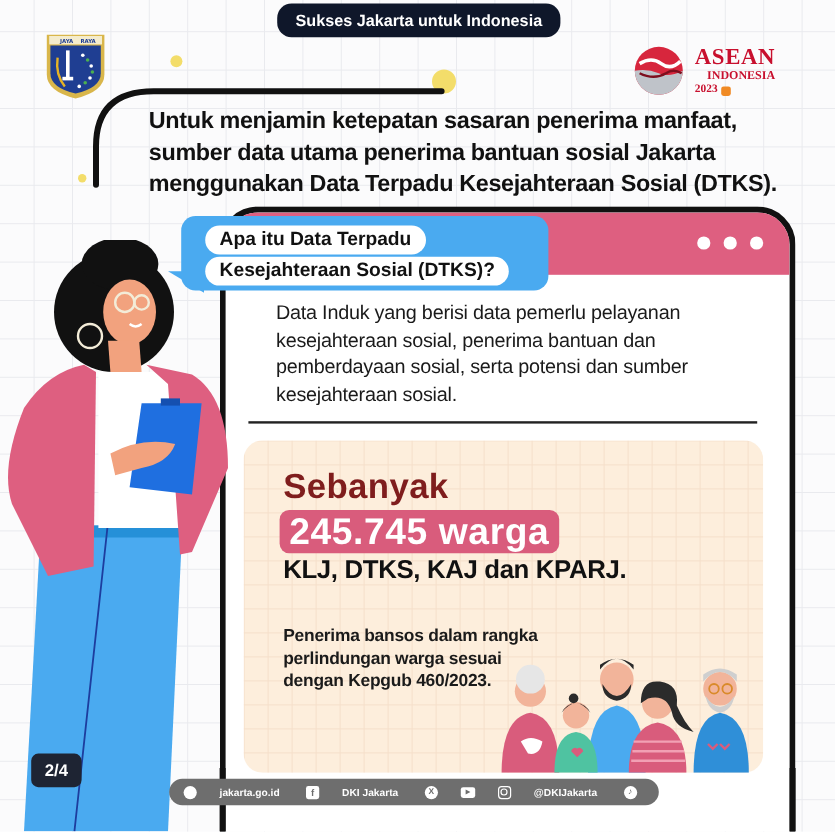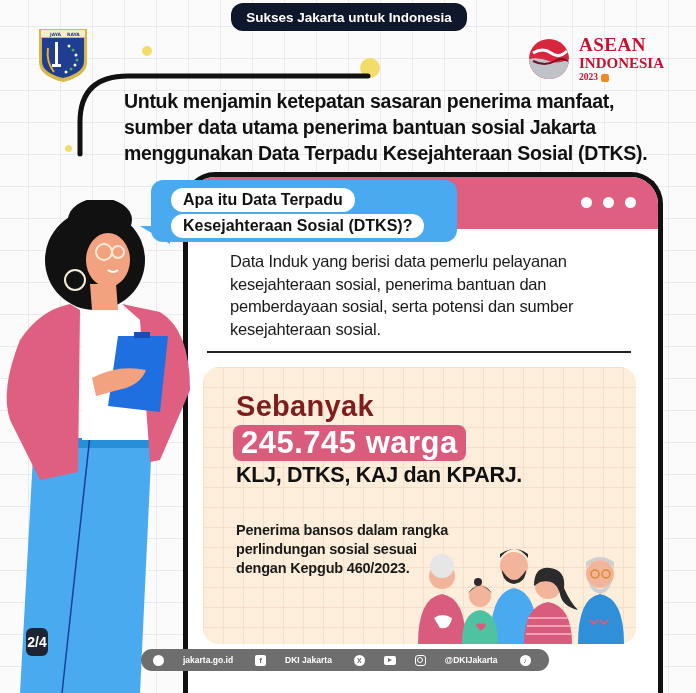--- a/index.html
+++ b/index.html
@@ -23,21 +23,21 @@
       background: #0f172a; color: #fff; border-radius: 12px;
       font-weight: bold; font-size: 13.5px;
       display: flex; align-items: center; justify-content: center;
     }
 
     
     .dki-logo { left: 36px; top: 26px; width: 54px; height: 58px; }
     .asean-logo { left: 527px; top: 36px; width: 140px; height: 46px; display: flex; align-items: center; }
     .asean-text { margin-left: 8px; line-height: 1; }
     .asean-text .t1 { color: #c8102e; font-family: "Liberation Serif", serif; font-size: 19px; font-weight: bold; letter-spacing: 0.5px; }
-    .asean-text .t2 { color: #c8102e; font-family: "Liberation Serif", serif; font-size: 15px; font-weight: bold; margin-top: 2px; }
+    .asean-text .t2 { color: #c8102e; font-family: "Liberation Serif", serif; font-size: 10px; font-weight: bold; margin-top: 2px; text-align: right; }
     .asean-text .t3 { color: #c8102e; font-family: "Liberation Serif", serif; font-size: 9.5px; font-weight: bold; margin-top: 2px; display: flex; align-items: center; gap: 3px; }
     .asean-dot { width: 8px; height: 8px; background: #f08a24; border-radius: 2px; display: inline-block; }
 
     
     .ydot { background: #f3dd6a; border-radius: 50%; }
     .intro-text {
       left: 124px; top: 88px; width: 560px;
       font-size: 19.5px; font-weight: bold; line-height: 26px; color: #111;
       letter-spacing: -0.3px;
     }
@@ -97,21 +97,21 @@
     .stat-note { left: 236px; top: 521px; font-size: 14.5px; font-weight: bold; color: #1a1a1a; line-height: 19px; letter-spacing: -0.2px; }
 
     
     .family { left: 410px; top: 536px; width: 226px; height: 108px; }
 
     
     .woman { left: 0; top: 200px; width: 190px; height: 493px; }
 
     
     .page-badge {
-      left: 26px; top: 628px; width: 22px; height: 28px;
+      left: 26px; top: 628px; width: 42px; height: 28px;
       background: #1e2433; color: #fff; border-radius: 6px;
       font-size: 14px; font-weight: bold;
       display: flex; align-items: center; justify-content: center;
     }
 
     
     .social-bar {
       left: 141px; top: 649px; width: 408px; height: 22px;
       background: #6e6e6e; border-radius: 11px;
       display: flex; align-items: center; padding: 0 12px;
@@ -198,21 +198,21 @@
 <div class="abs divider"></div>
 
 <div class="abs stat-card"></div>
 <div class="abs stat-heading">Sebanyak</div>
 <div class="abs stat-highlight">245.745 warga</div>
 <div class="abs stat-sub">
   <div>KLJ, DTKS, KAJ dan KPARJ.</div>
 </div>
 <div class="abs stat-note">
   <div>Penerima bansos dalam rangka</div>
-  <div>perlindungan sosial sesuai</div>
+  <div>perlindungan warga sesuai</div>
   <div>dengan Kepgub 460/2023.</div>
 </div>
 
 <svg class="abs family" viewBox="0 0 226 108">
 
   <circle cx="32" cy="40" r="13" fill="#f2b49a"></circle>
   <circle cx="32" cy="30" r="12" fill="#e6e6e6"></circle>
   <path d="M8 108 Q8 62 32 58 Q56 62 56 108Z" fill="#d95c7c"></path>
   <path d="M24 82 Q32 76 42 82 Q40 94 30 92Z" fill="#fff"></path>
 

